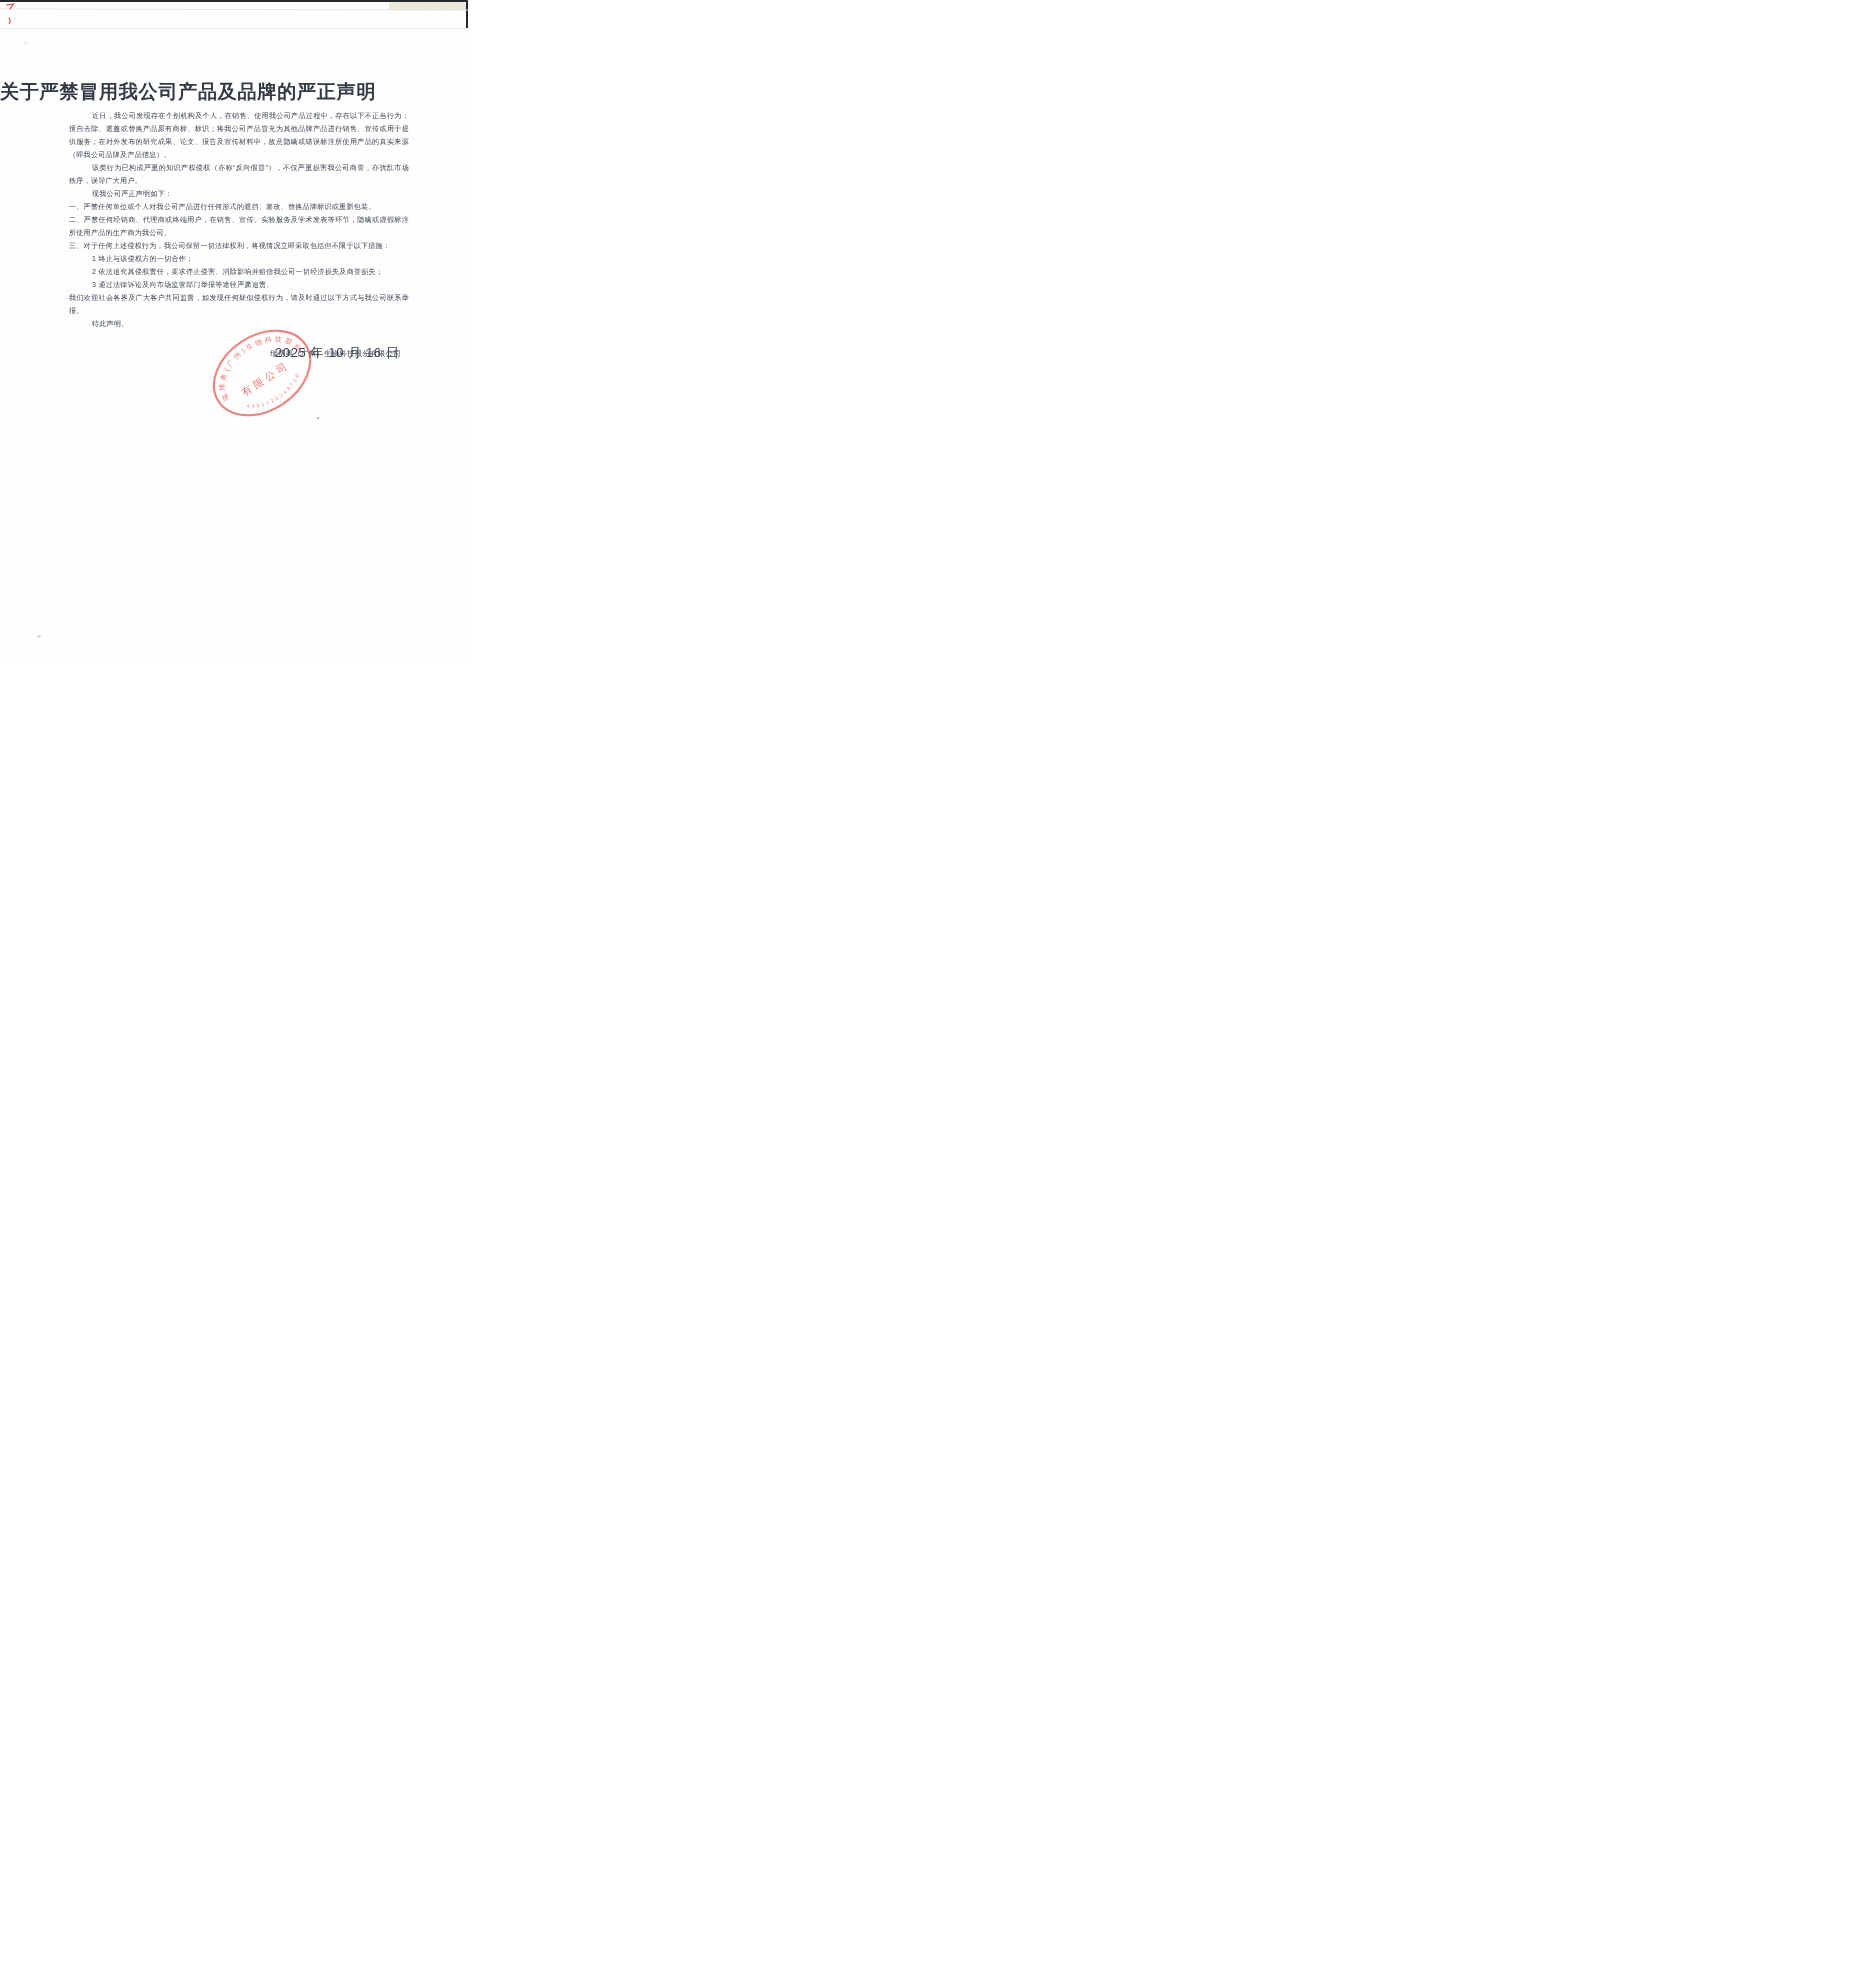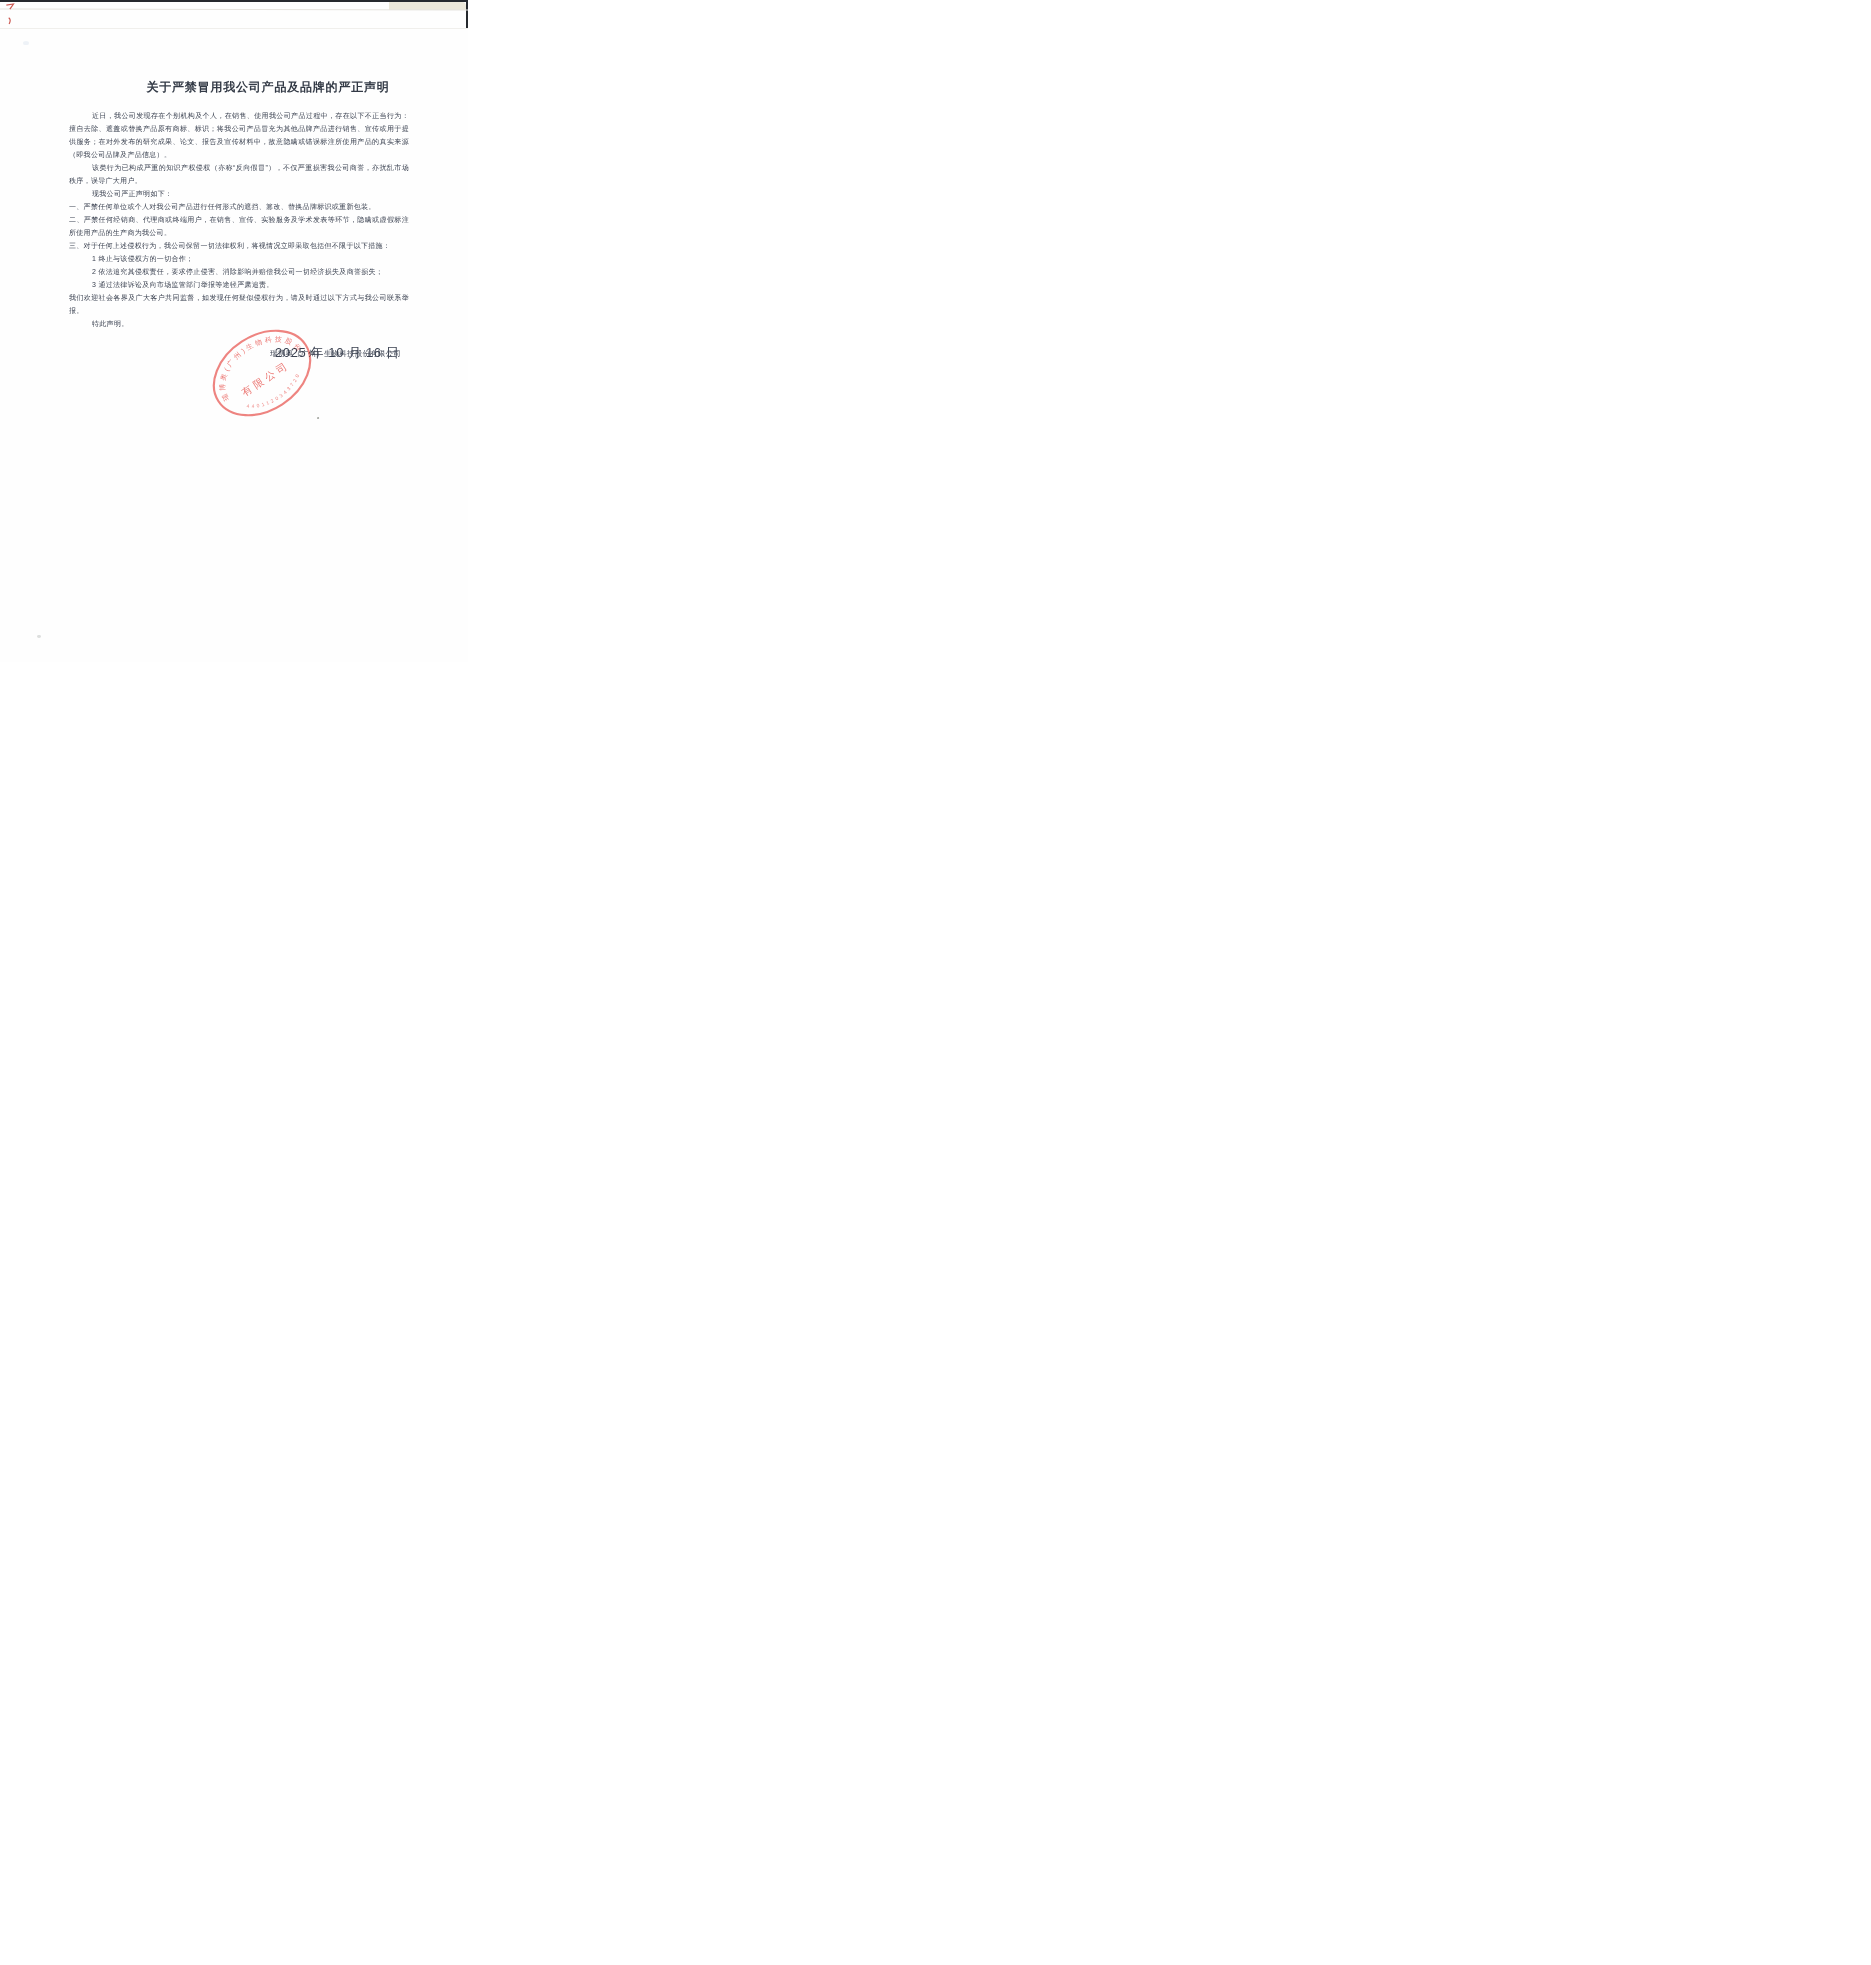--- a/index.html
+++ b/index.html
@@ -23,23 +23,22 @@
     background:#8d9089; border-radius:60% 40% 50% 50%; transform:rotate(-20deg); opacity:.8; }
   .smudge-bottom-left { position:absolute; left:37px; top:635px; width:3.5px; height:2.8px;
     background:#c8cbc9; border-radius:50%; opacity:.6; filter:blur(0.4px); }
   .smudge-blue { position:absolute; left:23px; top:41px; width:6.3px; height:3.9px;
     background:#dfe8f2; border-radius:50%; opacity:.5; filter:blur(0.4px); }
   .flecks-red { position:absolute; left:3.9px; top:2.4px; }
 
   
   .doc-title {
     position:absolute; top:79px; left:0; width:100%;
-    text-align:center; font-size:12px; font-weight:bold; letter-spacing:0.8px;
+    text-align:left; font-size:19px; font-weight:bold; letter-spacing:0.8px;
     color:#333a46;
-    padding-left:34px;
   }
   .doc-body {
     position:absolute; left:69px; top:109px; width:340px;
     font-size:7px; color:#3a4150; letter-spacing:0.3px;
   }
   .line { height:13px; line-height:13px; }
   .ind  { text-indent:23px; }
   .full { text-align:justify; text-align-last:justify; }
 
   .sig-company { position:absolute; left:246px; top:349px; font-size:7.5px;

